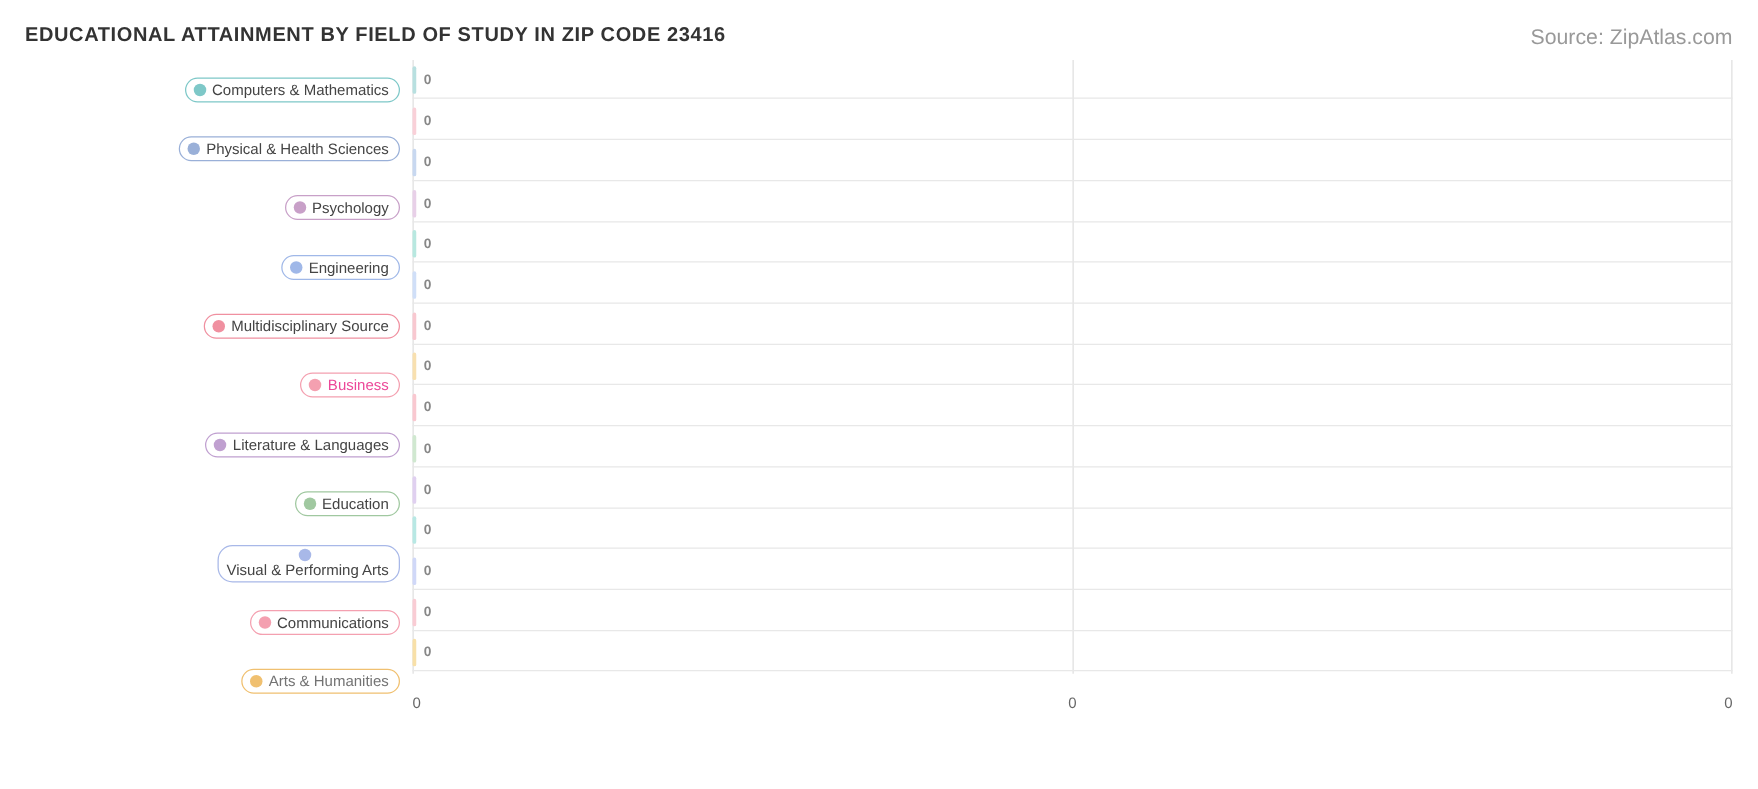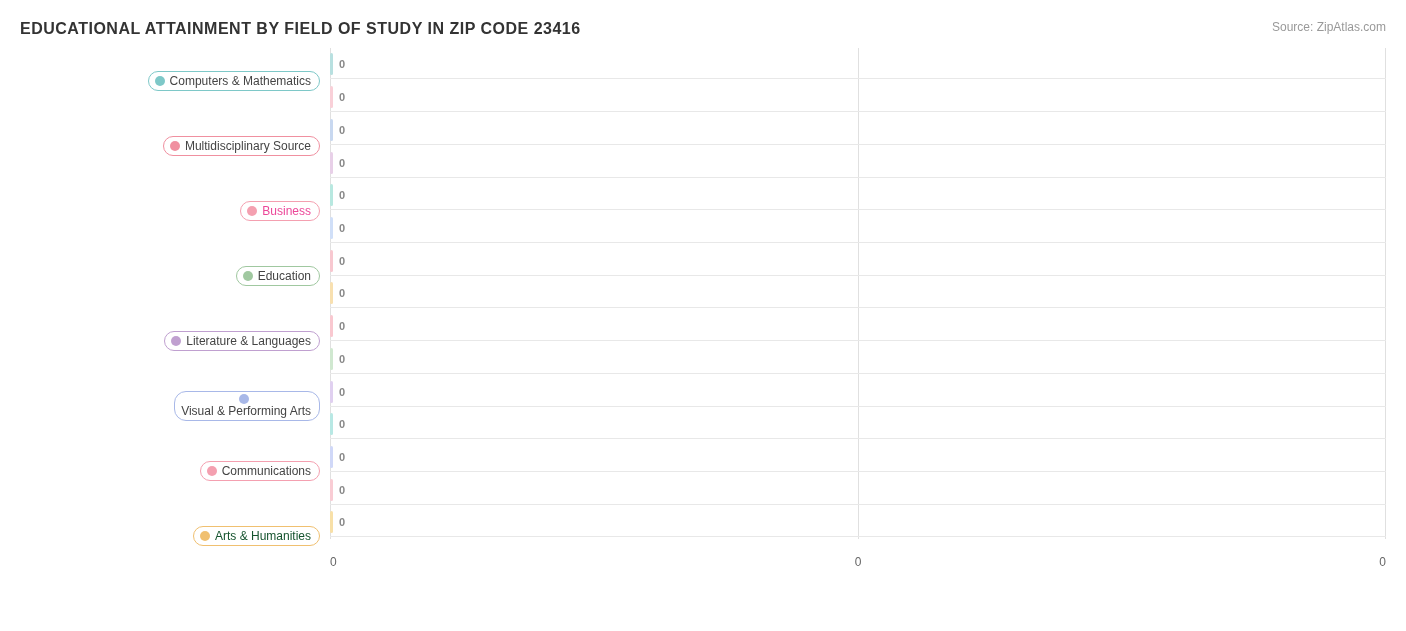--- a/index.html
+++ b/index.html
@@ -21,21 +21,21 @@
       font-weight: bold;
       color: #333;
       text-transform: uppercase;
       letter-spacing: 0.5px;
       margin-bottom: 5px;
     }
     .source-label {
       position: absolute;
       top: 20px;
       right: 20px;
-      font-size: 12px;
+      font-size: 17px;
       color: #999;
     }
     .chart-area {
       display: flex;
       flex-direction: row;
       width: 100%;
       height: calc(100% - 40px);
       margin-top: 10px;
     }
     .y-axis {
@@ -130,59 +130,77 @@
   <div class="chart-area">
 
     <div class="y-axis" id="y-axis">
     <div class="y-label-row">
           <span class="label-pill" style="border-color: rgb(126, 200, 200);">
             <span class="label-dot" style="background: rgb(126, 200, 200);"></span>
             <span style="font-size: 12px; color: rgb(68, 68, 68);">Computers &amp; Mathematics</span>
           </span>
         </div>
         <div class="y-label-row">
+          <span class="label-pill" style="border-color: rgb(154, 176, 216);">
+            <span class="label-dot" style="background: rgb(154, 176, 216);"></span>
+            <span style="font-size: 12px; color: rgb(68, 68, 68);">Physical &amp; Health Sciences</span>
+          </span>
+        </div>
+        <div class="y-label-row">
+          <span class="label-pill" style="border-color: rgb(200, 160, 200);">
+            <span class="label-dot" style="background: rgb(200, 160, 200);"></span>
+            <span style="font-size: 12px; color: rgb(68, 68, 68);">Psychology</span>
+          </span>
+        </div>
+        <div class="y-label-row">
+          <span class="label-pill" style="border-color: rgb(160, 184, 232);">
+            <span class="label-dot" style="background: rgb(160, 184, 232);"></span>
+            <span style="font-size: 12px; color: rgb(68, 68, 68);">Engineering</span>
+          </span>
+        </div>
+        <div class="y-label-row">
           <span class="label-pill" style="border-color: rgb(240, 144, 160);">
             <span class="label-dot" style="background: rgb(240, 144, 160);"></span>
             <span style="font-size: 12px; color: rgb(68, 68, 68);">Multidisciplinary Source</span>
           </span>
         </div>
         <div class="y-label-row">
           <span class="label-pill" style="border-color: rgb(244, 160, 176);">
             <span class="label-dot" style="background: rgb(244, 160, 176);"></span>
             <span style="font-size: 12px; color: #ec4899;">Business</span>
           </span>
         </div>
         <div class="y-label-row">
+          <span class="label-pill" style="border-color: rgb(192, 160, 208);">
+            <span class="label-dot" style="background: rgb(192, 160, 208);"></span>
+            <span style="font-size: 12px; color: rgb(68, 68, 68);">Literature &amp; Languages</span>
+          </span>
+        </div>
+        <div class="y-label-row">
           <span class="label-pill" style="border-color: rgb(160, 200, 160);">
             <span class="label-dot" style="background: rgb(160, 200, 160);"></span>
             <span style="font-size: 12px; color: rgb(68, 68, 68);">Education</span>
           </span>
         </div>
         <div class="y-label-row">
-          <span class="label-pill" style="border-color: rgb(192, 160, 208);">
-            <span class="label-dot" style="background: rgb(192, 160, 208);"></span>
-            <span style="font-size: 12px; color: rgb(68, 68, 68);">Literature &amp; Languages</span>
-          </span>
-        </div>
-        <div class="y-label-row">
           <span class="label-pill" style="border-color: rgb(168, 184, 232); flex-direction: column;">
             <span class="label-dot" style="background: rgb(168, 184, 232);"></span>
             <span style="font-size: 12px; color: rgb(68, 68, 68);">Visual &amp; Performing Arts</span>
           </span>
         </div>
         <div class="y-label-row">
           <span class="label-pill" style="border-color: rgb(244, 160, 176);">
             <span class="label-dot" style="background: rgb(244, 160, 176);"></span>
             <span style="font-size: 12px; color: rgb(68, 68, 68);">Communications</span>
           </span>
         </div>
         <div class="y-label-row">
           <span class="label-pill" style="border-color: rgb(240, 192, 112);">
             <span class="label-dot" style="background: rgb(240, 192, 112);"></span>
-            <span style="font-size: 12px; color: #14532d;">Arts &amp; Humanities</span>
+            <span style="font-size: 12px; color: #737373;">Arts &amp; Humanities</span>
           </span>
         </div>
       </div>
 
     <div style="flex:1; position:relative;">
 
       <div class="grid-lines">
         <div class="grid-line"></div>
         <div class="grid-line"></div>
         <div class="grid-line"></div>

